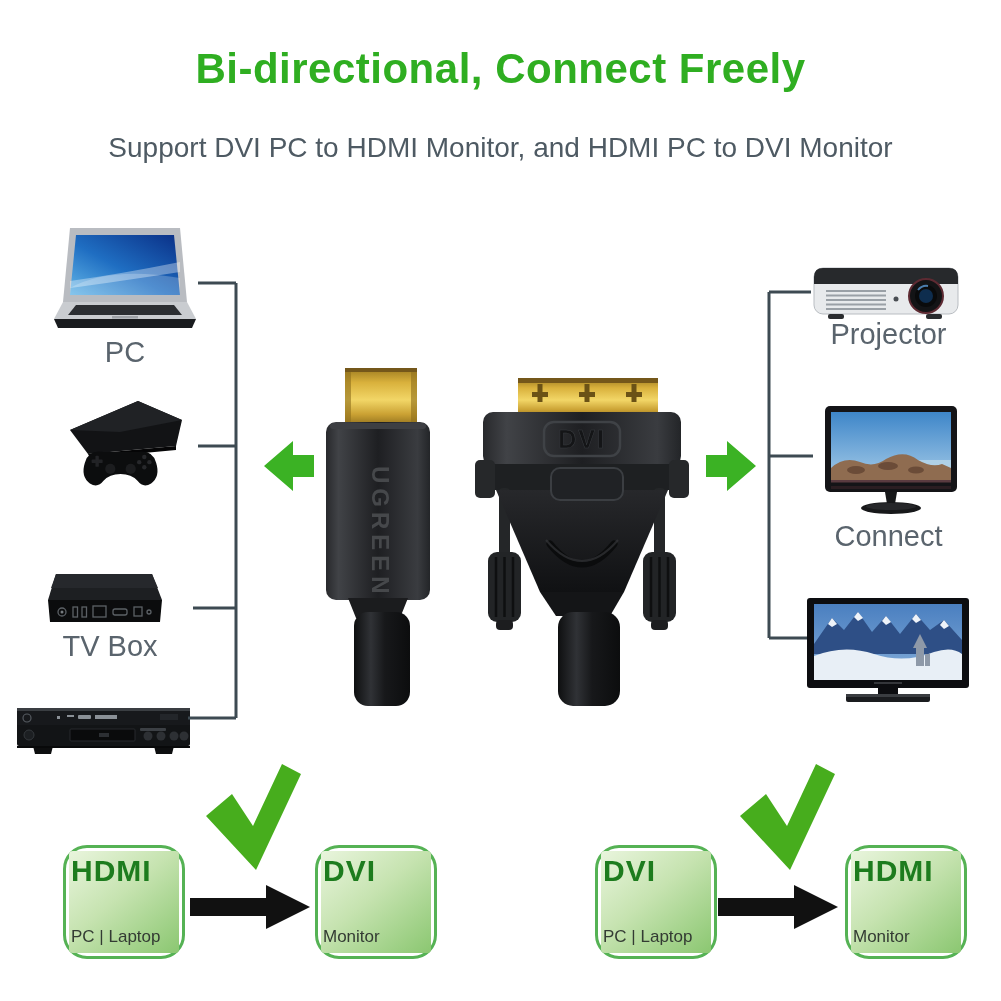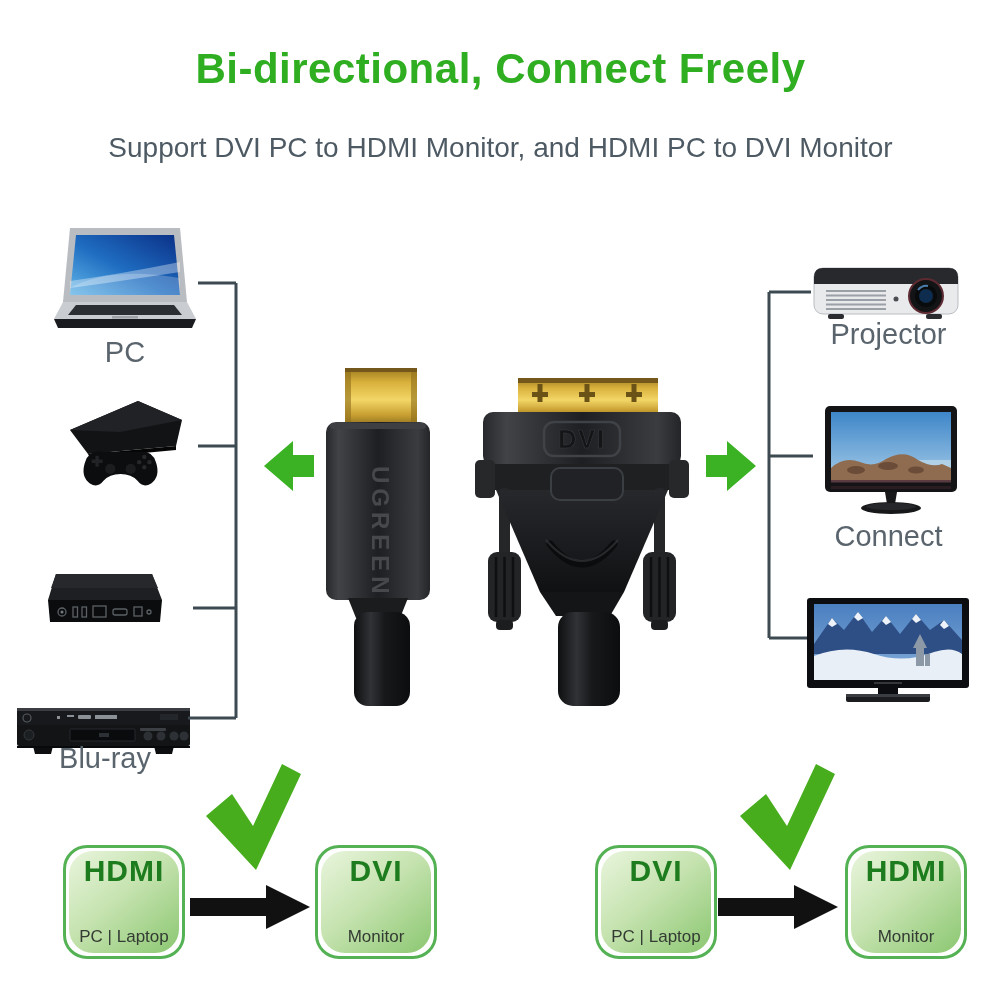--- a/index.html
+++ b/index.html
@@ -4,23 +4,23 @@
 <style>
   html,body{margin:0;padding:0;background:#fff;}
   #canvas{position:relative;width:1001px;height:1001px;background:#ffffff;
           font-family:"Liberation Sans",sans-serif;overflow:hidden;}
   .abs{position:absolute;}
   .title{left:0;top:45px;width:1001px;text-align:center;font-size:42px;font-weight:bold;
          color:#2fae21;letter-spacing:.5px;}
   .subtitle{left:0;top:132px;width:1001px;text-align:center;font-size:28px;color:#4e5a63;}
   .dev-label{font-size:29px;color:#5a646d;text-align:center;}
   .badge{width:122px;height:114px;border:3px solid #55b254;border-radius:24px;background:#fff;box-sizing:border-box;}
-  .badge-fill{position:absolute;inset:3px;border-radius:24px;
+  .badge-fill{position:absolute;inset:3px;border-radius:4px;
       background:linear-gradient(140deg,#e9f5dd 0%,#c6e3b0 45%,#8bc771 100%);
-      display:flex;flex-direction:column;align-items:center;justify-content:space-between;
+      display:flex;flex-direction:column;justify-content:space-between;
       padding:5px 2px 8px;box-sizing:border-box;}
   .badge-title{font-size:30px;font-weight:bold;color:#1d7c1e;line-height:1;letter-spacing:1px;}
   .badge-caption{font-size:17px;color:#333b33;line-height:1;margin-top:42px;}
 </style>
 </head>
 <body>
 
 <div id="canvas">
 
   <div class="abs title">Bi-directional, Connect Freely</div>
@@ -109,20 +109,21 @@
       <circle cx="22" cy="42" r="4"></circle>
       <rect x="33" y="37" width="4.5" height="10"></rect>
       <rect x="42" y="37" width="4.5" height="10"></rect>
       <rect x="53" y="36" width="13" height="11"></rect>
       <rect x="73" y="39" width="14" height="6" rx="2"></rect>
       <rect x="94" y="37" width="8" height="9"></rect>
       <circle cx="109" cy="42" r="2"></circle>
     </g>
     <circle cx="22" cy="42" r="1.5" fill="#777c81"></circle>
   </svg>
+  <div class="abs dev-label" style="left:35px;top:630px;width:150px">TV Box</div>
 
   <svg class="abs" style="left:15px;top:702px" width="177" height="56" viewBox="0 0 177 56">
     <rect x="2" y="6" width="173" height="38" rx="2" fill="#121416"></rect>
     <rect x="2" y="6" width="173" height="3" fill="#3a3e42"></rect>
     <rect x="2" y="9" width="173" height="14" fill="#17191c"></rect>
     <g fill="#8a9096">
       <rect x="42" y="14" width="3" height="3"></rect>
         <rect x="52" y="13" width="7" height="2"></rect>
       <rect x="63" y="13" width="13" height="4" rx="1"></rect>
         <rect x="80" y="13" width="22" height="4"></rect>
@@ -136,21 +137,20 @@
         <circle cx="133" cy="34" r="4.5"></circle>
         <circle cx="146" cy="34" r="4.5"></circle>
         <circle cx="159" cy="34" r="4.5"></circle>
         <circle cx="169" cy="34" r="4.5"></circle>
       </g>
     <circle cx="14" cy="33" r="5" fill="#1c1f22" stroke="#34383c" stroke-width="1"></circle>
     <polygon points="18,44 38,44 36,52 20,52" fill="#0d0e0f"></polygon>
     <polygon points="139,44 159,44 157,52 141,52" fill="#0d0e0f"></polygon>
     <rect x="2" y="44" width="173" height="2" fill="#08090a"></rect>
   </svg>
-  <div class="abs dev-label" style="left:25px;top:742px;width:160px">Blu-ray</div>
 
   <svg class="abs" style="left:185px;top:275px" width="55" height="450" viewBox="0 0 55 450">
     <path d="M51,8 V443 M51,8 H13 M51,171 H13 M51,333 H8 M51,443 H3" stroke="#3d4a52" stroke-width="3" fill="none"></path>
   </svg>
 
   <svg class="abs" style="left:263px;top:440px" width="52" height="52" viewBox="0 0 52 52">
     <polygon points="1,26 30,1 30,15 51,15 51,37 30,37 30,51" fill="#3bb224"></polygon>
   </svg>
   <svg class="abs" style="left:705px;top:440px" width="52" height="52" viewBox="0 0 52 52">
     <polygon points="51,26 22,1 22,15 1,15 1,37 22,37 22,51" fill="#3bb224"></polygon>

